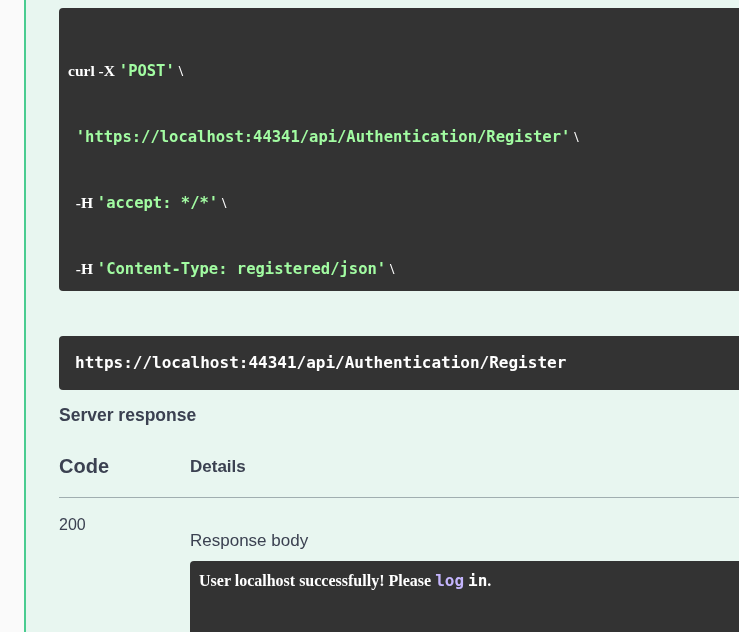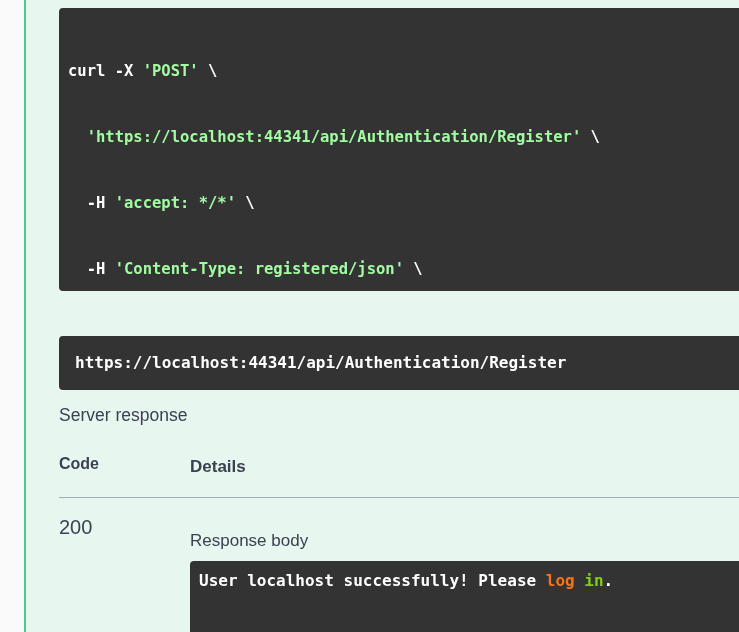--- a/index.html
+++ b/index.html
@@ -17,32 +17,32 @@
     .code {
       position: absolute; background: #333333; color: #fff;
       border-radius: 4px;
       font-family: "DejaVu Sans Mono", "Liberation Mono", monospace;
       font-weight: bold; font-size: 15.5px;
       white-space: pre; overflow: hidden;
     }
     .curl { left: 33px; top: 8px; width: 740px; height: 283px; padding: 8px 0 0 9px; box-sizing: border-box; line-height: 22px; }
     .curl .line { height: 22px; }
     .str { color: #a2fca2; margin-top: 32px; }
-    .kw { color: #ffffff; }
+    .kw { color: #ffffff; font-family: Liberation Serif, serif; }
     .label {
       position: absolute; color: #3b4151; font-size: 17.5px;
       font-family: "Liberation Sans", sans-serif; font-weight: normal;
     }
     .label.bold { font-weight: normal; font-size: 17px; }
     .req-url { left: 33px; top: 336px; width: 740px; height: 54px; padding: 17px 0 0 16px; box-sizing: border-box; font-size: 16px; }
     .th { position: absolute; color: #3b4151; font-weight: bold; }
     .hr { position: absolute; left: 33px; top: 497px; width: 720px; height: 1px; background: #a0aeb0; }
     .resp { left: 164px; top: 561px; width: 600px; height: 80px; padding: 10px 0 0 9px; box-sizing: border-box; font-size: 16px; }
-    .y { color: #f97316; }
-    .o { color: #84cc16; }
+    .y { color: #c4b5fd; }
+    .o { color: #ffffff; }
   </style>
 </head>
 <body>
 
 <div class="opblock">
 
   <div class="code curl">
     <div class="line"><span class="kw">curl -X </span><span class="str">'POST'</span><span class="kw"> \</span></div>
     <div class="line"><span class="kw">  </span><span class="str">'https://localhost:44341/api/Authentication/Register'</span><span class="kw"> \</span></div>
     <div class="line"><span class="kw">  -H </span><span class="str">'accept: */*'</span><span class="kw"> \</span></div>
@@ -53,23 +53,23 @@
     
     
     
     
     
   </div>
 
   <div class="label" style="left:33px; top:306px;margin-top:44px;">Request URL</div>
   <div class="code req-url">https://localhost:44341/api/Authentication/Register</div>
 
-  <div class="label" style="left:33px; top:405px;">Server response</div>
+  <div class="label" style="left:33px; top:405px;font-weight:bold;">Server response</div>
 
-  <div class="th" style="left:33px; top:455px; font-size:16px;">Code</div>
+  <div class="th" style="left:33px; top:455px; font-size:20px;">Code</div>
   <div class="th" style="left:164px; top:457px; font-size:17px;text-align:right;">Details</div>
   <div class="hr"></div>
 
-  <div class="label" style="left:33px; top:516px; font-size:20px;">200</div>
+  <div class="label" style="left:33px; top:516px; font-size:16px;">200</div>
   <div class="label bold" style="left:164px; top:531px;">Response body</div>
 
   <div class="code resp"><span class="kw">User localhost successfully! Please </span><span class="y">log</span><span class="kw"> </span><span class="o">in</span><span class="kw">.</span></div>
 </div>
 
 </body></html>

